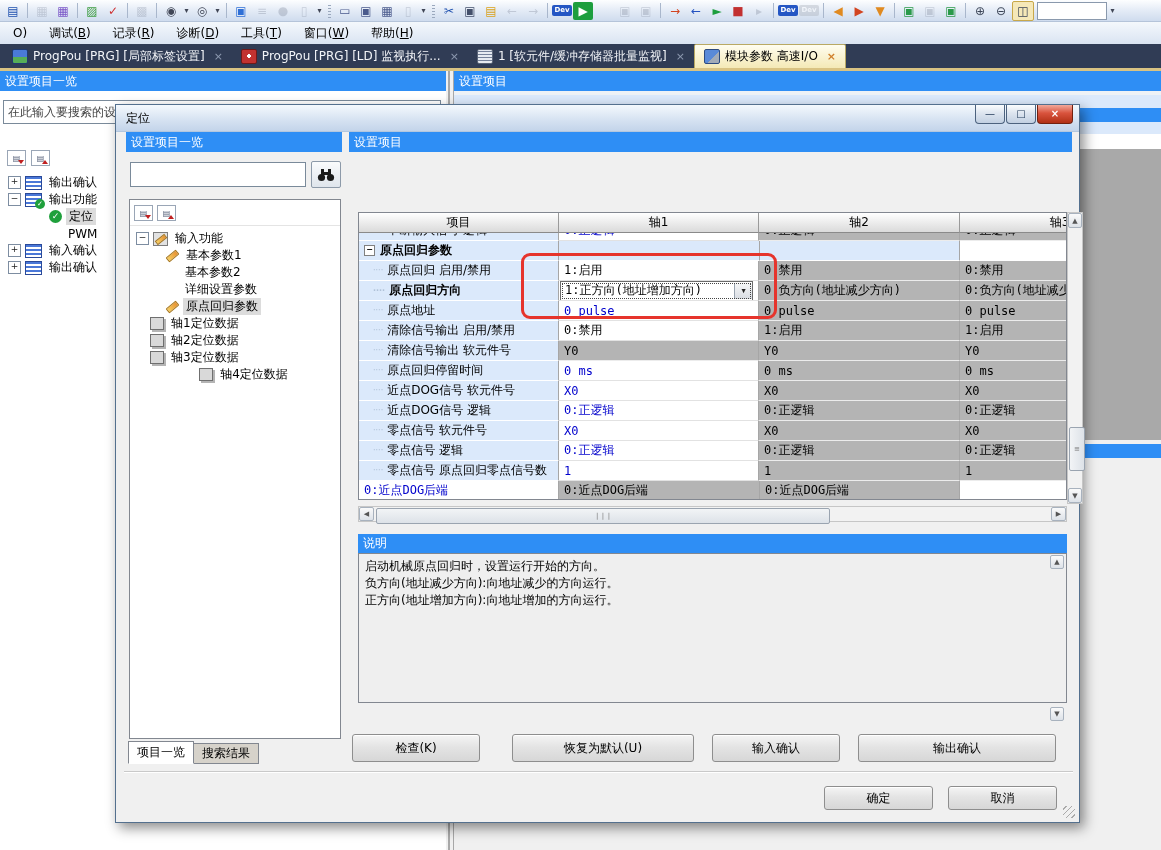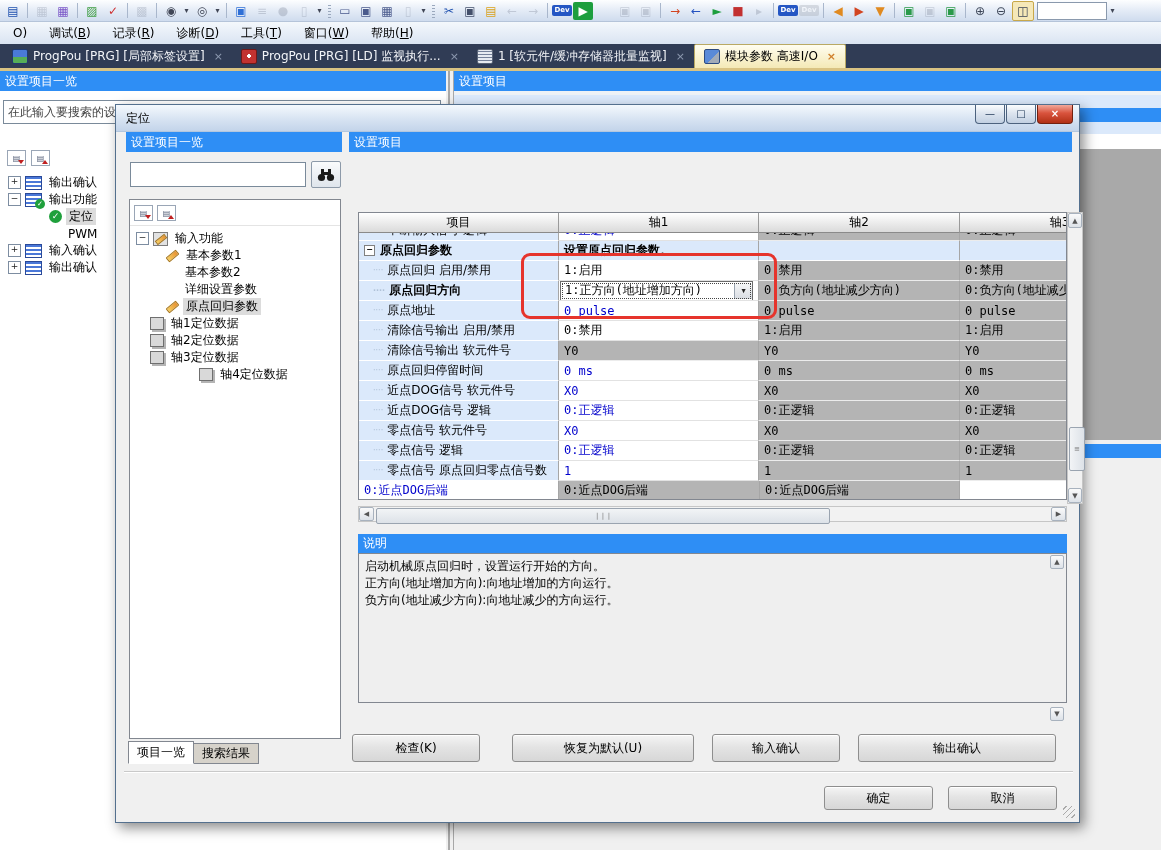--- a/index.html
+++ b/index.html
@@ -419,21 +419,20 @@
               <div class="cell c-white w1 c-blue">0:正逻辑</div>
               <div class="cell c-gray w2">0:正逻辑</div>
               <div class="cell c-gray w3">0:正逻辑</div>
             </div>
           </div>
           <div class="t-row">
             <div class="cell c-label w0" style="font-weight: bold;">
               <span class="gexp">−</span>
               <span>原点回归参数</span>
             </div>
-            <div class="cell c-groupdesc w1">设置原点回归参数。</div>
             <div class="cell c-groupempty w2"></div>
             <div class="cell c-groupempty w3"></div>
           </div>
           <div class="t-row">
             <div class="cell c-label item w0">原点回归 启用/禁用</div>
             <div class="cell c-white w1">1:启用</div>
             <div class="cell c-gray w2">0:禁用</div>
             <div class="cell c-gray w3">0:禁用</div>
           </div>
           <div class="t-row">
@@ -517,22 +516,22 @@
       <div class="sb-btn" style="left:0;">◀</div>
       <div class="hthumb">❘❘❘</div>
       <div class="sb-btn" style="right:0;">▶</div>
     </div>
 
     <div class="abs desc-head bluebar">
       <span>说明</span>
     </div>
     <div class="abs desc-box" id="descbox">
         <div>启动机械原点回归时，设置运行开始的方向。</div>
+        <div>负方向(地址减少方向):向地址减少的方向运行。</div>
         <div>正方向(地址增加方向):向地址增加的方向运行。</div>
-        <div>负方向(地址减少方向):向地址减少的方向运行。</div>
       </div>
     <div class="abs sb-btn desc-sb-up">▲</div>
     <div class="abs sb-btn desc-sb-dn">▼</div>
 
     <div class="abs btn b-check">检查(K)</div>
     <div class="abs btn b-default">恢复为默认(U)</div>
     <div class="abs btn b-input">输入确认</div>
     <div class="abs btn b-output">输出确认</div>
 
     <div class="abs sepline"></div>

